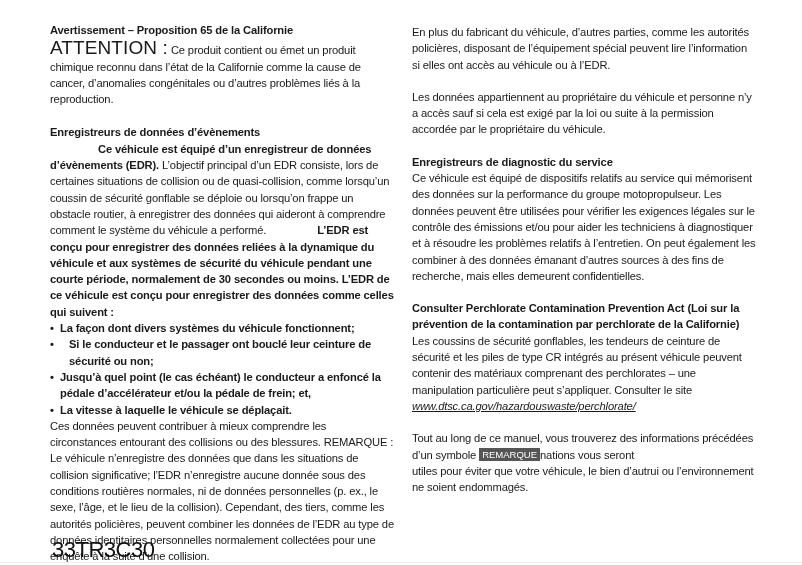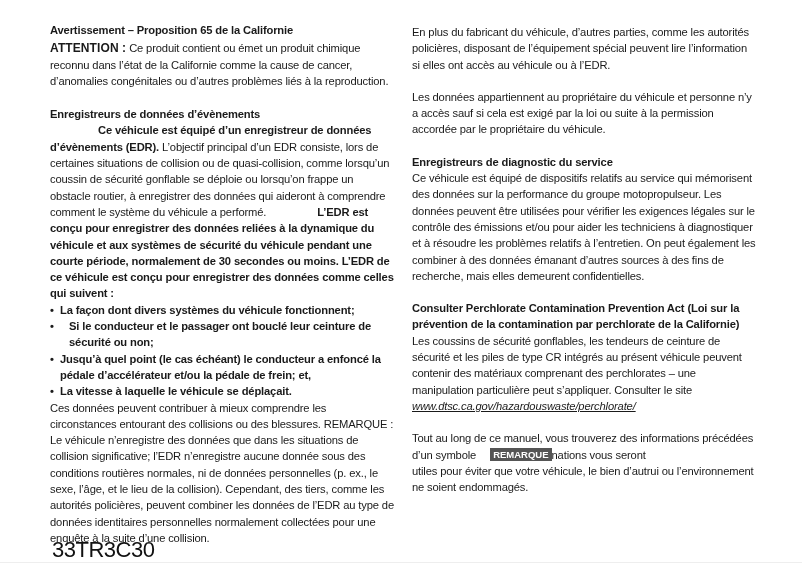--- a/index.html
+++ b/index.html
@@ -32,22 +32,22 @@
     }
     p {
       margin: 0;
     }
     .bold { font-weight: bold; margin-left: 48px; }
     .heading {
       font-weight: bold;
       font-size: 11.2px;
     }
     .attention-label {
-      font-weight: bold;
-      font-size: 12px;
+      font-weight: normal;
+      font-size: 19px;
       letter-spacing: 0.1px;
       margin-top: 24px;
     }
     .gap-s { height: 17px; }
     .gap-m { height: 16px; }
     .bullets {
       list-style: none;
       margin: 0;
       padding: 0;
       font-weight: bold;
@@ -62,25 +62,25 @@
       top: 0;
       width: 10px;
     }
     .bullets li.tight {
       padding-left: 10px;
     }
     .remarque-badge {
       display: inline-block;
       background: #555555;
       color: #ffffff;
-      font-weight: bold;
+      font-weight: normal;
       font-size: 9.5px;
       line-height: 11px;
       padding: 1px 3px;
-      margin-left: 14px;
+      margin-left: 3px;
       position: relative;
       top: -1px;
       letter-spacing: 0;
     }
     .footer-code {
       position: absolute;
       left: 52px;
       top: 537px;
       font-family: "Liberation Sans", sans-serif;
       font-size: 22px;

